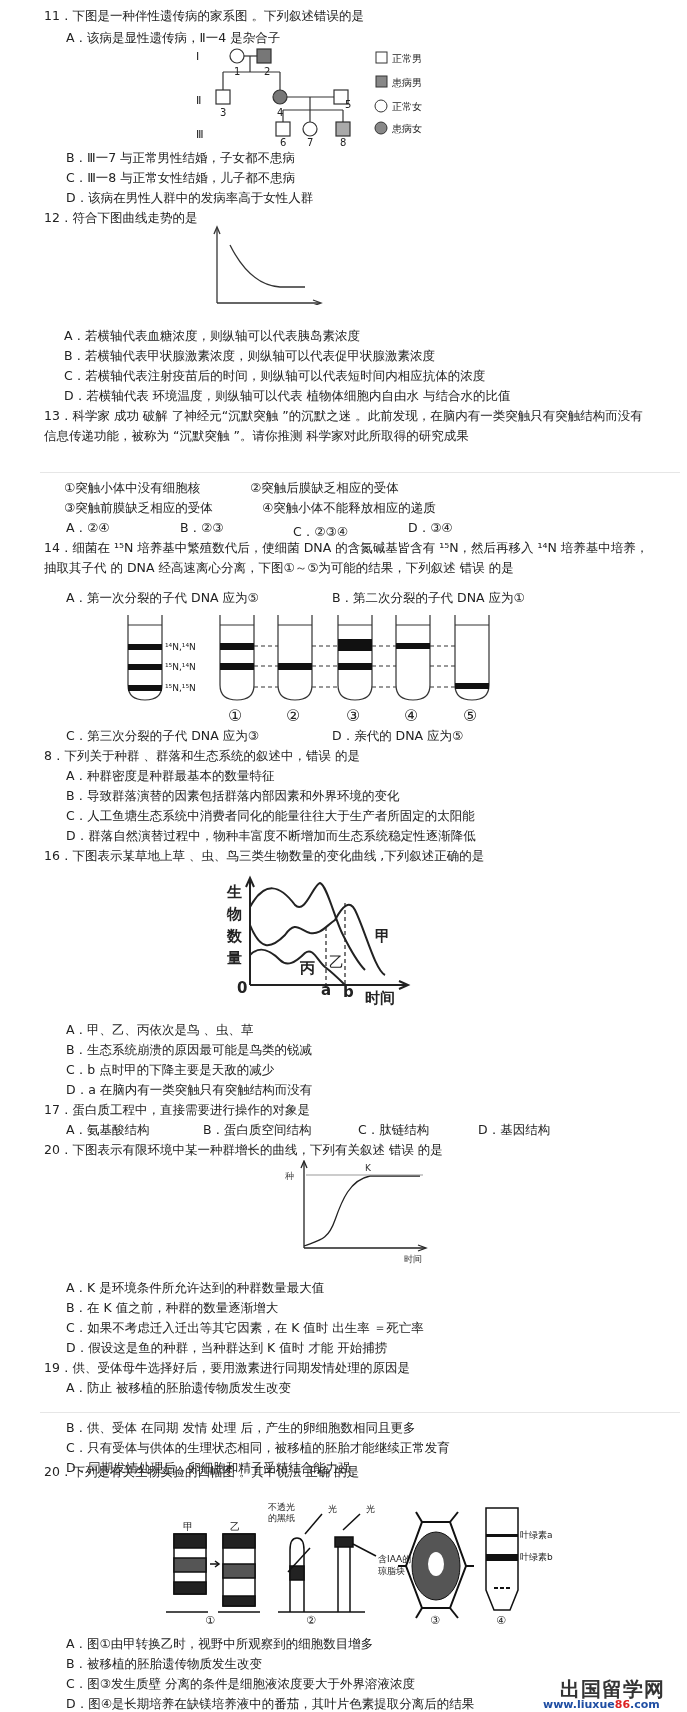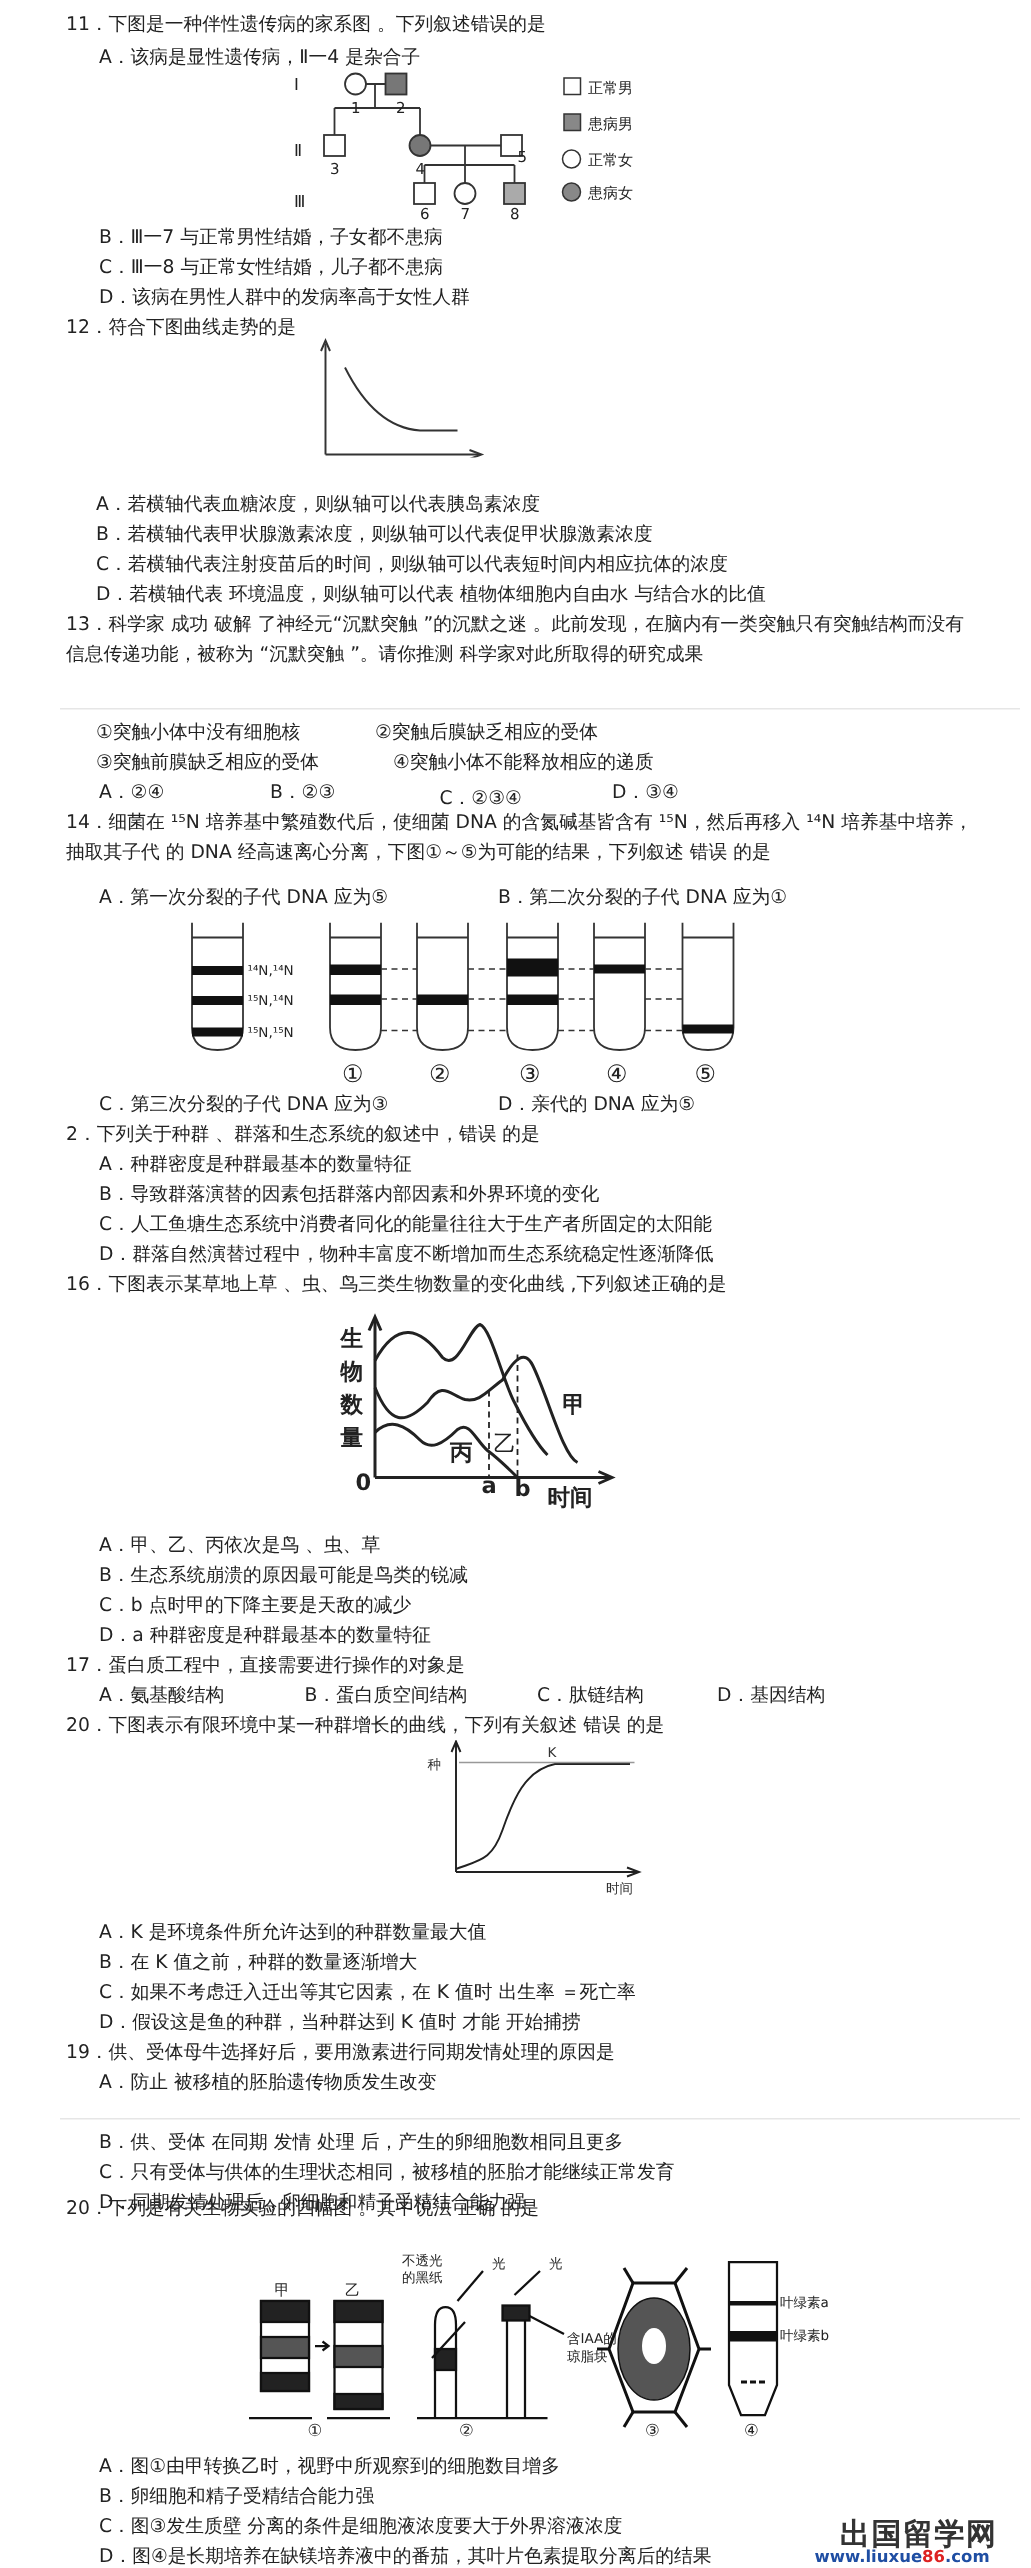--- a/index.html
+++ b/index.html
@@ -153,21 +153,21 @@
     <text x="108" y="106">①</text>
     <text x="166" y="106">②</text>
     <text x="226" y="106">③</text>
     <text x="284" y="106">④</text>
     <text x="343" y="106">⑤</text>
   </g>
 </svg>
 <div class="abs" style="top:728px;left:66px">C．第三次分裂的子代 DNA 应为③</div>
 <div class="abs" style="top:728px;left:332px">D．亲代的 DNA 应为⑤</div>
 
-<div class="abs q" style="top:748px">2．下列关于种群 、群落和生态系统的叙述中，错误 的是</div>
+<div class="abs q" style="top:748px">8．下列关于种群 、群落和生态系统的叙述中，错误 的是</div>
 <div class="abs o" style="top:768px">A．种群密度是种群最基本的数量特征</div>
 <div class="abs o" style="top:788px">B．导致群落演替的因素包括群落内部因素和外界环境的变化</div>
 <div class="abs o" style="top:808px">C．人工鱼塘生态系统中消费者同化的能量往往大于生产者所固定的太阳能</div>
 <div class="abs o" style="top:828px">D．群落自然演替过程中，物种丰富度不断增加而生态系统稳定性逐渐降低</div>
 
 <div class="abs q" style="top:848px">16．下图表示某草地上草 、虫、鸟三类生物数量的变化曲线 ,下列叙述正确的是</div>
 <svg style="position:absolute;left:225px;top:875px" width="190" height="135">
   <g font-size="15" font-weight="bold" fill="#222">
     <text x="2" y="22">生</text>
       <text x="2" y="44">物</text>
@@ -191,21 +191,21 @@
     <path d="M25,80 C35,70 45,75 55,85 C62,92 70,88 80,78 C88,72 92,85 100,92 C108,98 112,102 120,110"></path>
   </g>
   <g stroke="#222" stroke-width="1.2" stroke-dasharray="4,3">
     <line x1="101" y1="52" x2="101" y2="110"></line>
       <line x1="120" y1="28" x2="120" y2="110"></line>
   </g>
 </svg>
 <div class="abs o" style="top:1022px">A．甲、乙、丙依次是鸟 、虫、草</div>
 <div class="abs o" style="top:1042px">B．生态系统崩溃的原因最可能是鸟类的锐减</div>
 <div class="abs o" style="top:1062px">C．b 点时甲的下降主要是天敌的减少</div>
-<div class="abs o" style="top:1082px">D．a 种群密度是种群最基本的数量特征</div>
+<div class="abs o" style="top:1082px">D．a 在脑内有一类突触只有突触结构而没有</div>
 
 <div class="abs q" style="top:1102px">17．蛋白质工程中，直接需要进行操作的对象是</div>
 <div class="abs" style="top:1122px;left:66px">A．氨基酸结构</div>
 <div class="abs" style="top:1122px;left:203px">B．蛋白质空间结构</div>
 <div class="abs" style="top:1122px;left:358px">C．肽链结构</div>
 <div class="abs" style="top:1122px;left:478px">D．基因结构</div>
 
 <div class="abs q" style="top:1142px">20．下图表示有限环境中某一种群增长的曲线，下列有关叙述 错误 的是</div>
 <svg style="position:absolute;left:280px;top:1160px" width="150" height="105">
   <g stroke="#222" stroke-width="1.3" fill="none">
@@ -296,18 +296,18 @@
     <text x="360" y="60">叶绿素b</text>
   </g>
   <g font-size="11" fill="#222">
     <text x="45" y="124">①</text>
     <text x="146" y="124">②</text>
     <text x="270" y="124">③</text>
     <text x="336" y="124">④</text>
   </g>
 </svg>
 <div class="abs o" style="top:1636px">A．图①由甲转换乙时，视野中所观察到的细胞数目增多</div>
-<div class="abs o" style="top:1656px">B．卵细胞和精子受精结合能力强</div>
+<div class="abs o" style="top:1656px">B．被移植的胚胎遗传物质发生改变</div>
 <div class="abs o" style="top:1676px">C．图③发生质壁 分离的条件是细胞液浓度要大于外界溶液浓度</div>
 <div class="abs o" style="top:1696px">D．图④是长期培养在缺镁培养液中的番茄，其叶片色素提取分离后的结果</div>
 
 <div class="wm1">出国留学网</div>
 <div class="wm2"><span>www.liuxue</span><span class="red">86</span><span>.com</span></div>
 
 </body></html>

